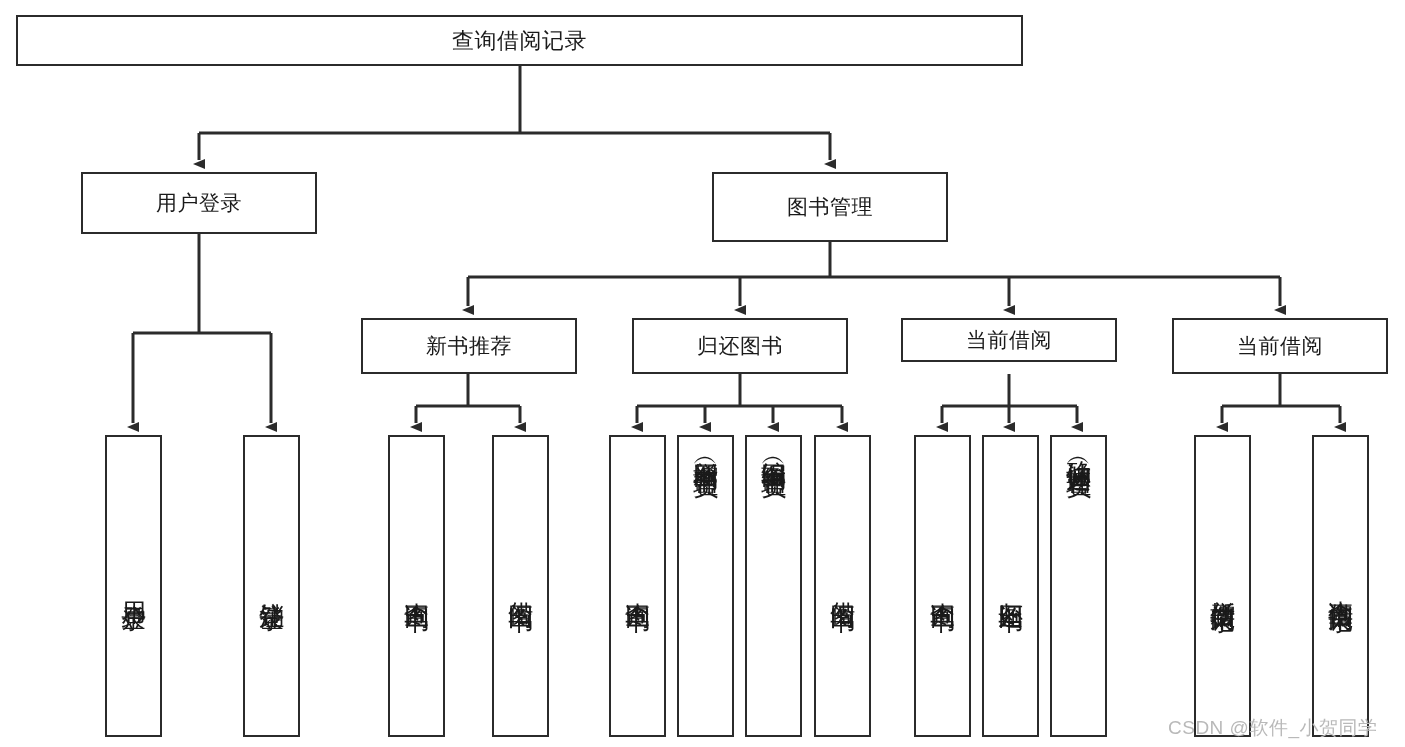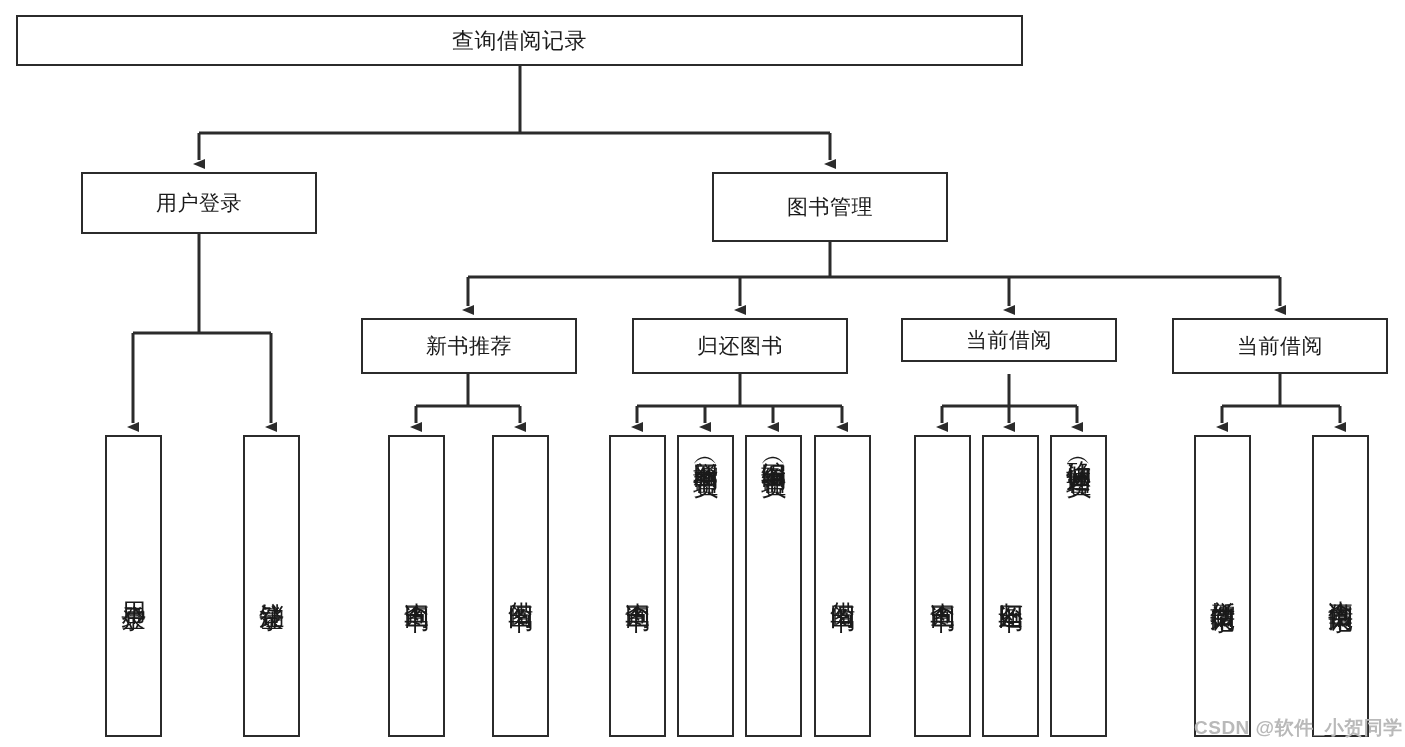--- a/index.html
+++ b/index.html
@@ -182,15 +182,15 @@
     <span class="lbl">确认归还（管理员）</span>
   </div>
 
   <div class="node v mid" style="left:1194px;top:435px;width:57px;height:302px;">
     <span class="lbl">新增借阅记录</span>
   </div>
   <div class="node v mid" style="left:1312px;top:435px;width:57px;height:302px;">
     <span class="lbl">查询借阅记录</span>
   </div>
 
-  <div class="watermark" style="left:1194px;top:715px;font-weight:bold;">CSDN @软件_小贺同学</div>
+  <div class="watermark" style="left:1168px;top:715px;">CSDN @软件_小贺同学</div>
 
 </div>
 
 </body></html>

